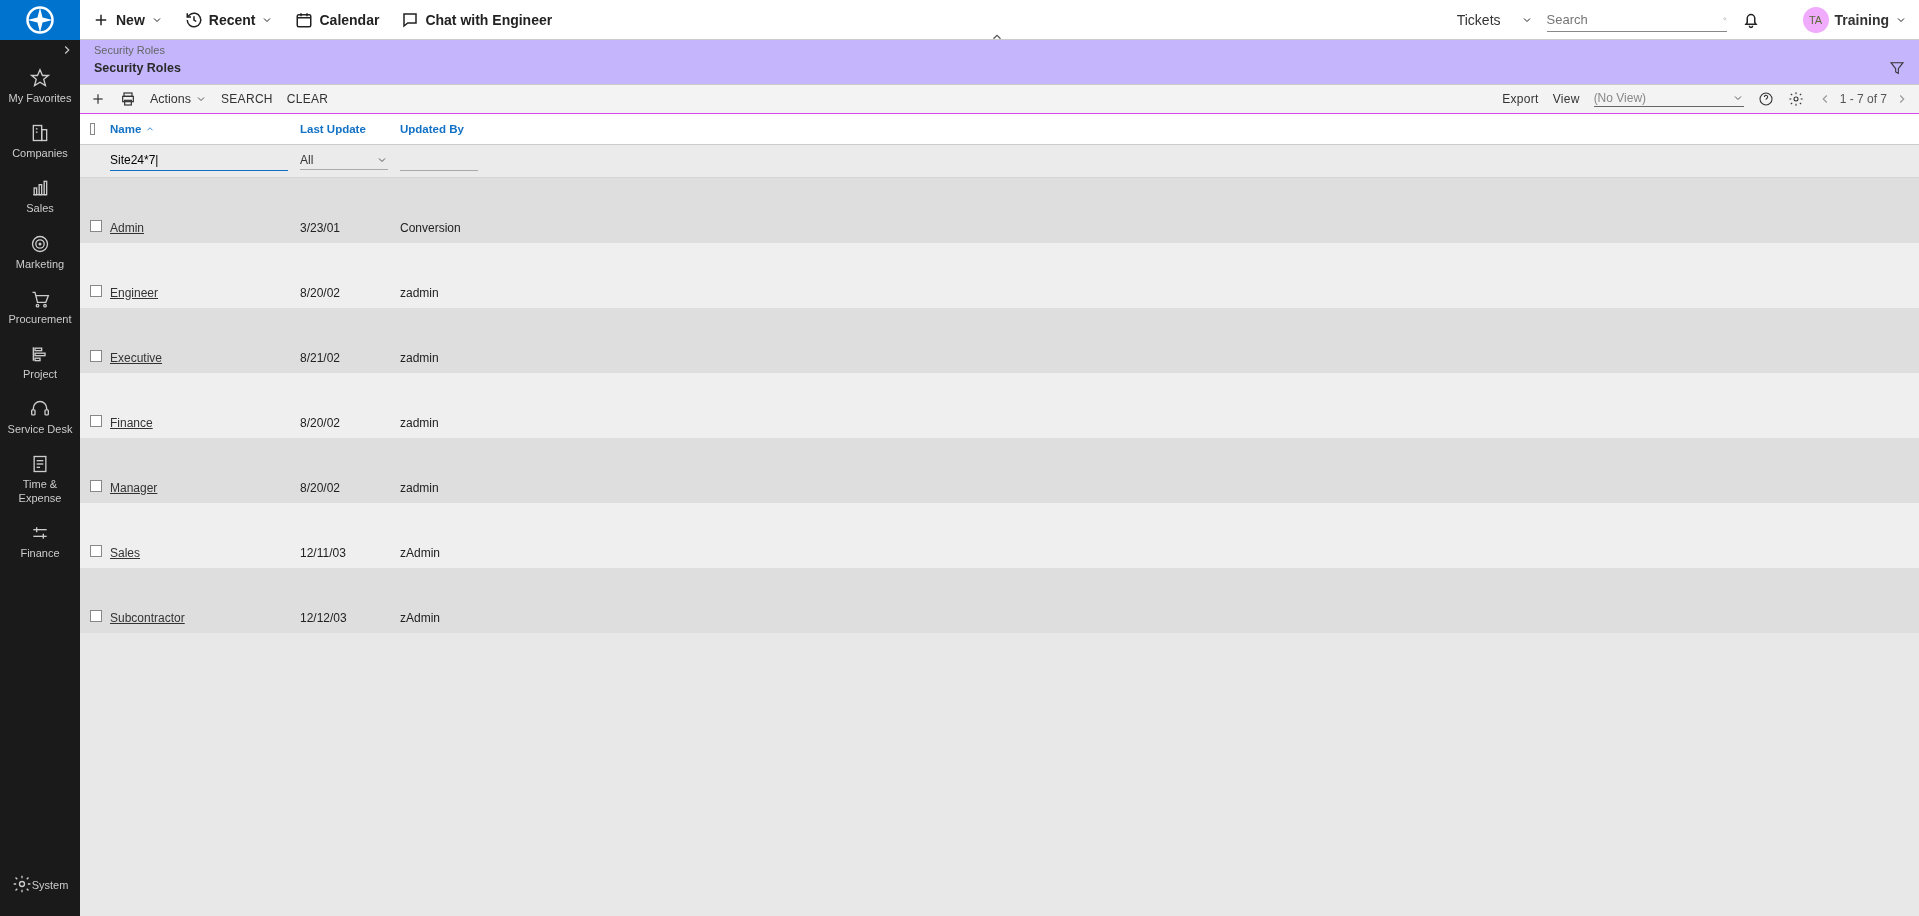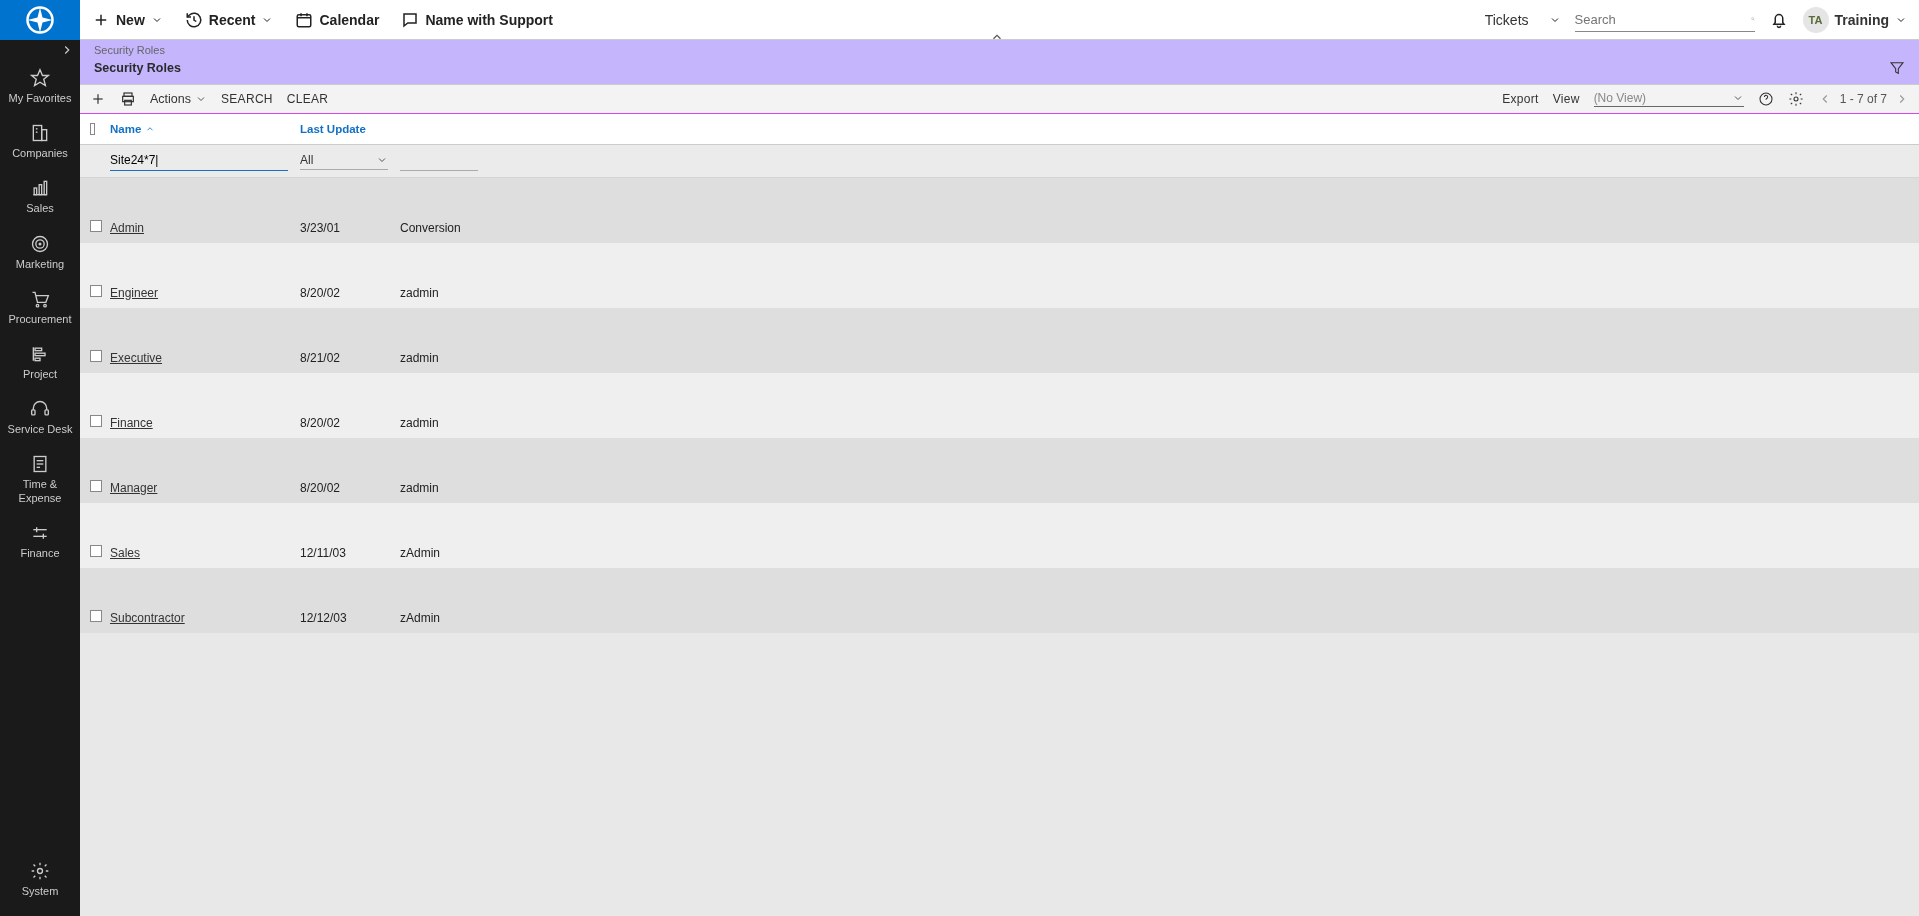--- a/index.html
+++ b/index.html
@@ -24,21 +24,21 @@
   .sidebar .menu .item {
     display:flex; flex-direction:column; align-items:center; justify-content:center;
     padding:8px 2px 10px; cursor:pointer; color:#ccc; font-size:11px; text-align:center; line-height:1.2;
   }
   .sidebar .menu .item .ic { width:20px; height:20px; margin-bottom:4px; stroke:#ccc; fill:none; stroke-width:1.6; }
   .sidebar .menu .item.multi span { display:block; }
   .sidebar .bottom {
     padding-bottom:8px;
   }
   .sidebar .bottom .item {
-    display:flex; flex-direction:column; align-items:center; justify-content:center;
+    display:flex; flex-direction:row; align-items:center; justify-content:center;
     padding:8px 2px 10px; cursor:pointer; color:#ccc; font-size:11px; text-align:center; line-height:1.2;
   }
   .sidebar .bottom .item .ic { width:20px; height:20px; margin-bottom:4px; stroke:#ccc; fill:none; stroke-width:1.6; }
 
   
   .topbar {
     position:fixed; left:80px; right:0; top:0; height:40px;
     background:#fff; border-bottom:1px solid #ccc; z-index:15;
     display:flex; align-items:center; padding:16px 12px;
   }
@@ -49,22 +49,22 @@
   .topbar .btn .ic { width:18px; height:18px; stroke:#222; fill:none; stroke-width:2; }
   .topbar .btn .chev { width:12px; height:12px; stroke:#222; fill:none; stroke-width:2; }
   .topbar .spacer { flex:1; }
   .topbar .right { display:flex; align-items:center; gap:14px; }
   .topbar .tickets { display:flex; align-items:center; gap:20px; font-size:14px; font-weight:400; cursor:pointer; }
   .topbar .searchwrap { display:flex; align-items:center; border-bottom:1px solid #888; width:180px; }
   .topbar .searchwrap input { border:none; outline:none; font-size:13px; flex:1; padding:4px 0; background:transparent; }
   .topbar .searchwrap .sic { width:16px; height:16px; stroke:#777; fill:none; stroke-width:2; }
   .topbar .bell { width:20px; height:20px; stroke:#222; fill:none; stroke-width:1.8; cursor:pointer; }
   .topbar .avatar {
-    width:26px; height:26px; border-radius:50%; background:#e5e5e5; color:#5a6b3a; font-size:11px; font-weight:700;
-    display:flex; align-items:center; justify-content:center;
+    width:26px; height:26px; border-radius:50%; background:#f0abfc; color:#5a6b3a; font-size:11px; font-weight:400;
+    display:flex; align-items:center; justify-content:center;margin-left:28px;
   }
   .topbar .user { display:flex; align-items:center; gap:6px; cursor:pointer; font-size:14px; font-weight:600; }
   .topbar .caret-center {
     position:absolute; left:50%; transform:translateX(-50%); bottom:-1px; width:20px; height:10px; cursor:pointer;
   }
   .topbar .caret-center svg { width:14px; height:14px; stroke:#555; fill:none; stroke-width:2; }
 
   
   .main {
     position:fixed; left:80px; right:0; top:40px; bottom:0;
@@ -274,21 +274,21 @@
         </svg>
       <span>Calendar</span>
     </div>
     <div class="btn">
       <svg class="ic" viewBox="0 0 24 24">
           <path d="M4 4h16v12H9l-5 4V4z"></path>
           <line x1="8" y1="9" x2="8" y2="9"></line>
           <line x1="12" y1="9" x2="12" y2="9"></line>
           <line x1="16" y1="9" x2="16" y2="9"></line>
         </svg>
-      <span>Name with Support</span>
+      <span>Chat with Engineer</span>
     </div>
   </div>
 
   <div class="spacer"></div>
 
   <div class="right">
     <div class="tickets">
       <span>Tickets</span>
       <svg class="chev" viewBox="0 0 24 24" style="width:12px;height:12px;stroke:#222;fill:none;stroke-width:2">
           <polyline points="6 9 12 15 18 9"></polyline>
@@ -389,20 +389,23 @@
         </div>
         <div class="cell">
           <span>Name</span>
           <svg class="sorti" viewBox="0 0 24 24">
               <polyline points="6 15 12 9 18 15"></polyline>
             </svg>
         </div>
         <div class="cell">
           <span>Last Update</span>
         </div>
+        <div class="cell">
+          <span>Updated By</span>
+        </div>
       </div>
 
       <div class="filterrow">
         <div class="cell"></div>
         <div class="cell">
           <input type="text" value="Site24*7|" style="">
         </div>
         <div class="cell">
           <div class="selwrap">
             <span>All</span>

